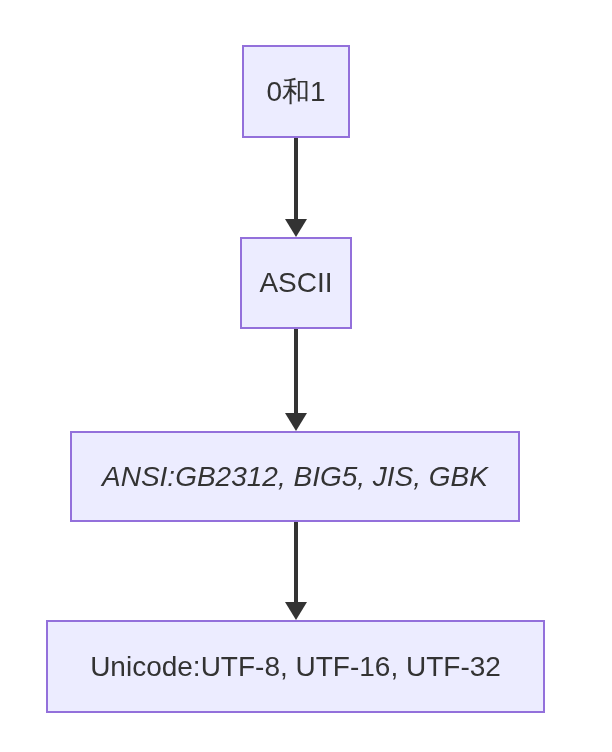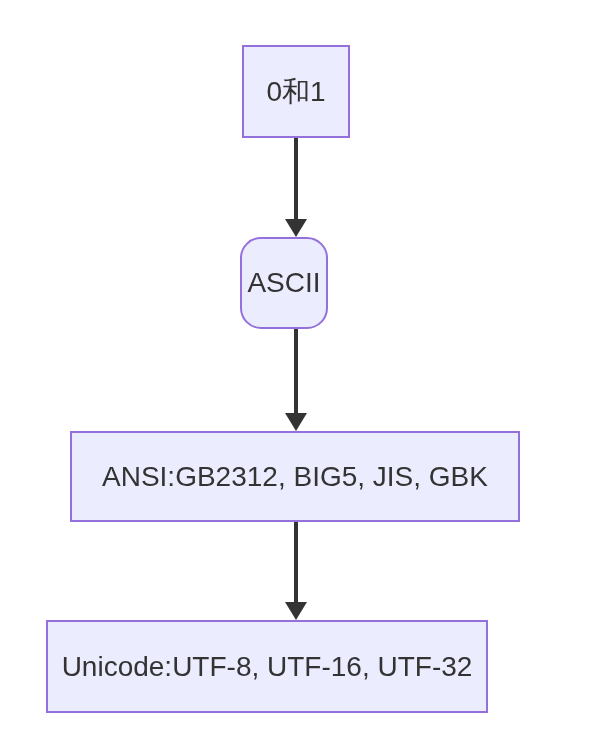--- a/index.html
+++ b/index.html
@@ -23,23 +23,23 @@
     border: 2px solid #9370DB;
     color: #333333;
     font-size: 28px;
     display: flex;
     align-items: center;
     justify-content: center;
     text-align: center;
     white-space: nowrap;
   }
   .node-1 { left: 242px; top: 45px;  width: 108px; height: 93px; }
-  .node-2 { left: 240px; top: 237px; width: 88px; height: 92px; border-radius: 21px; }
-  .node-3 { left: 70px;  top: 431px; width: 450px; height: 91px; }
-  .node-4 { left: 46px;  top: 620px; width: 442px; height: 93px; }
+  .node-2 { left: 240px; top: 237px; width: 112px; height: 92px; }
+  .node-3 { left: 70px;  top: 431px; width: 450px; height: 91px; font-style: italic; }
+  .node-4 { left: 46px;  top: 620px; width: 499px; height: 93px; }
 
   .edge-line {
     position: absolute;
     width: 4px;
     background: #333333;
     left: 294px;
   }
   .edge-line.e1 { top: 138px; height: 83px; }
   .edge-line.e2 { top: 329px; height: 86px; }
   .edge-line.e3 { top: 522px; height: 82px; }

